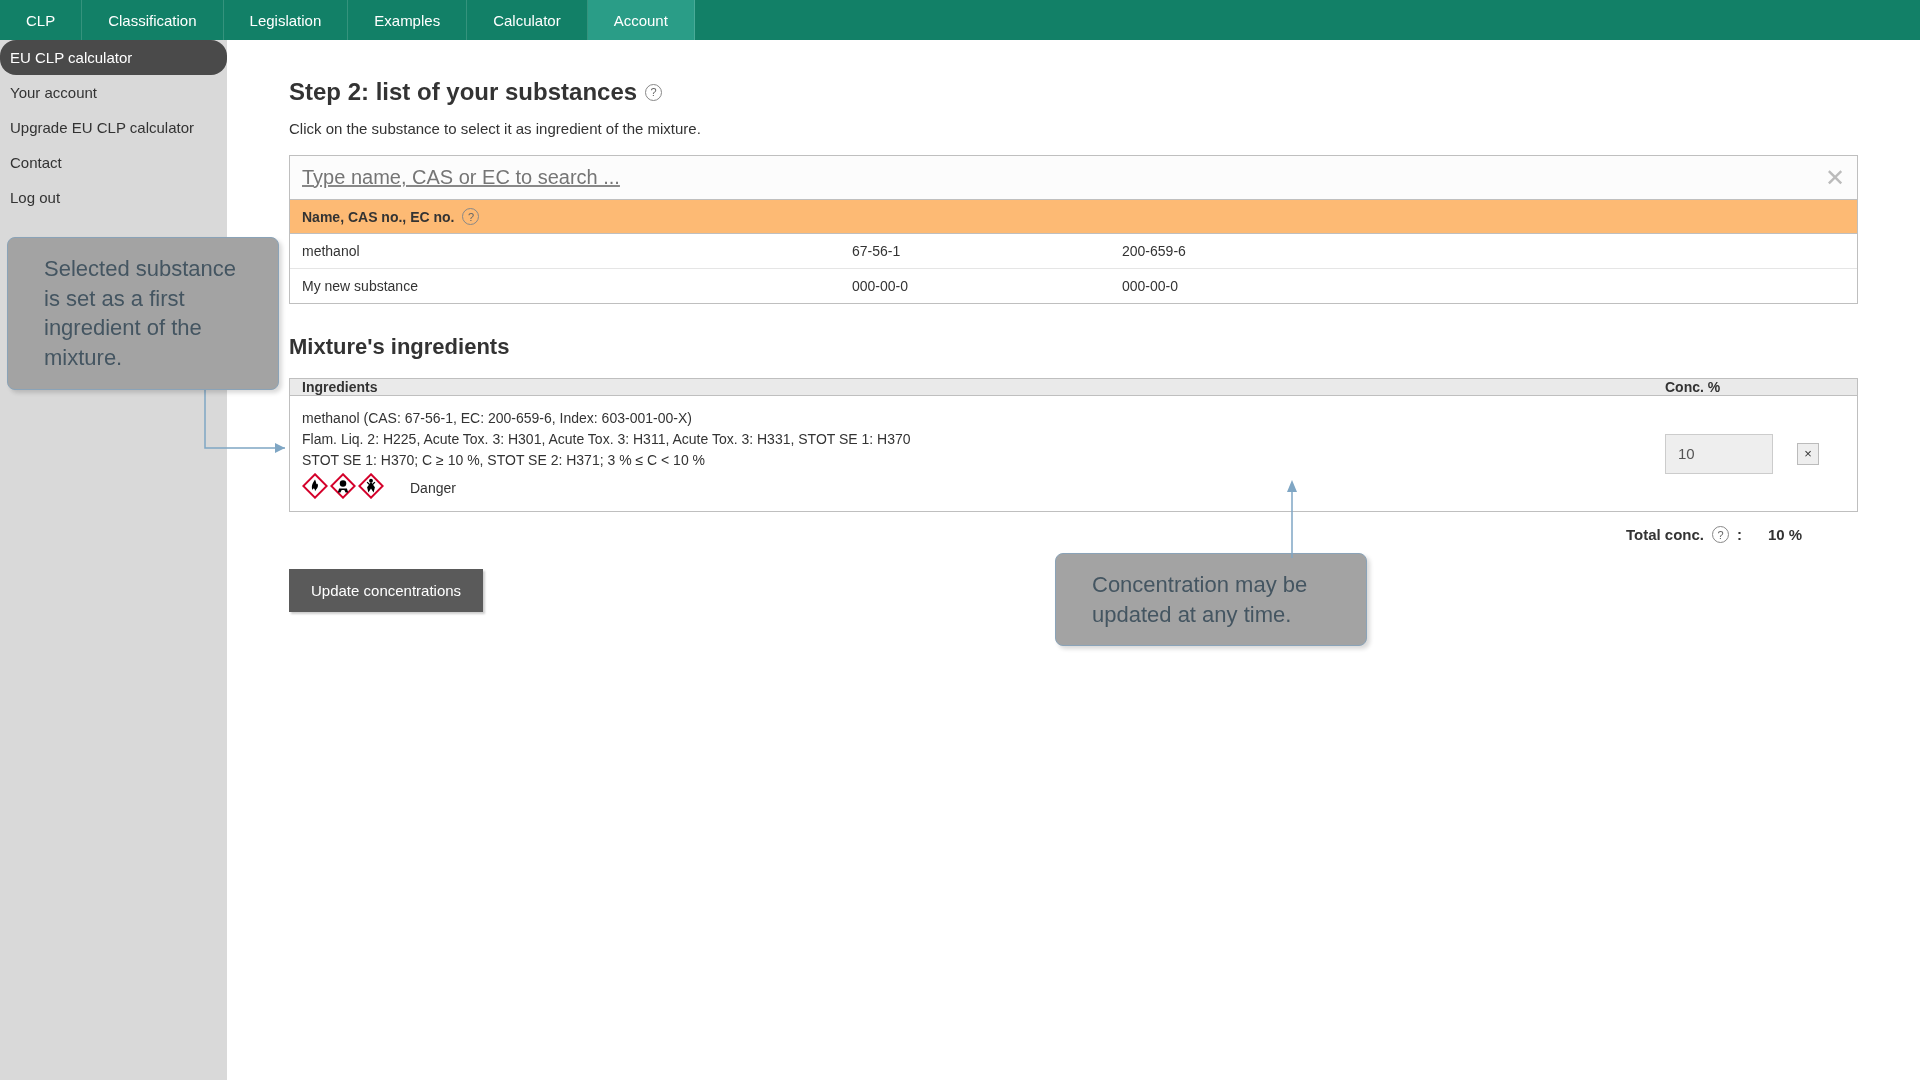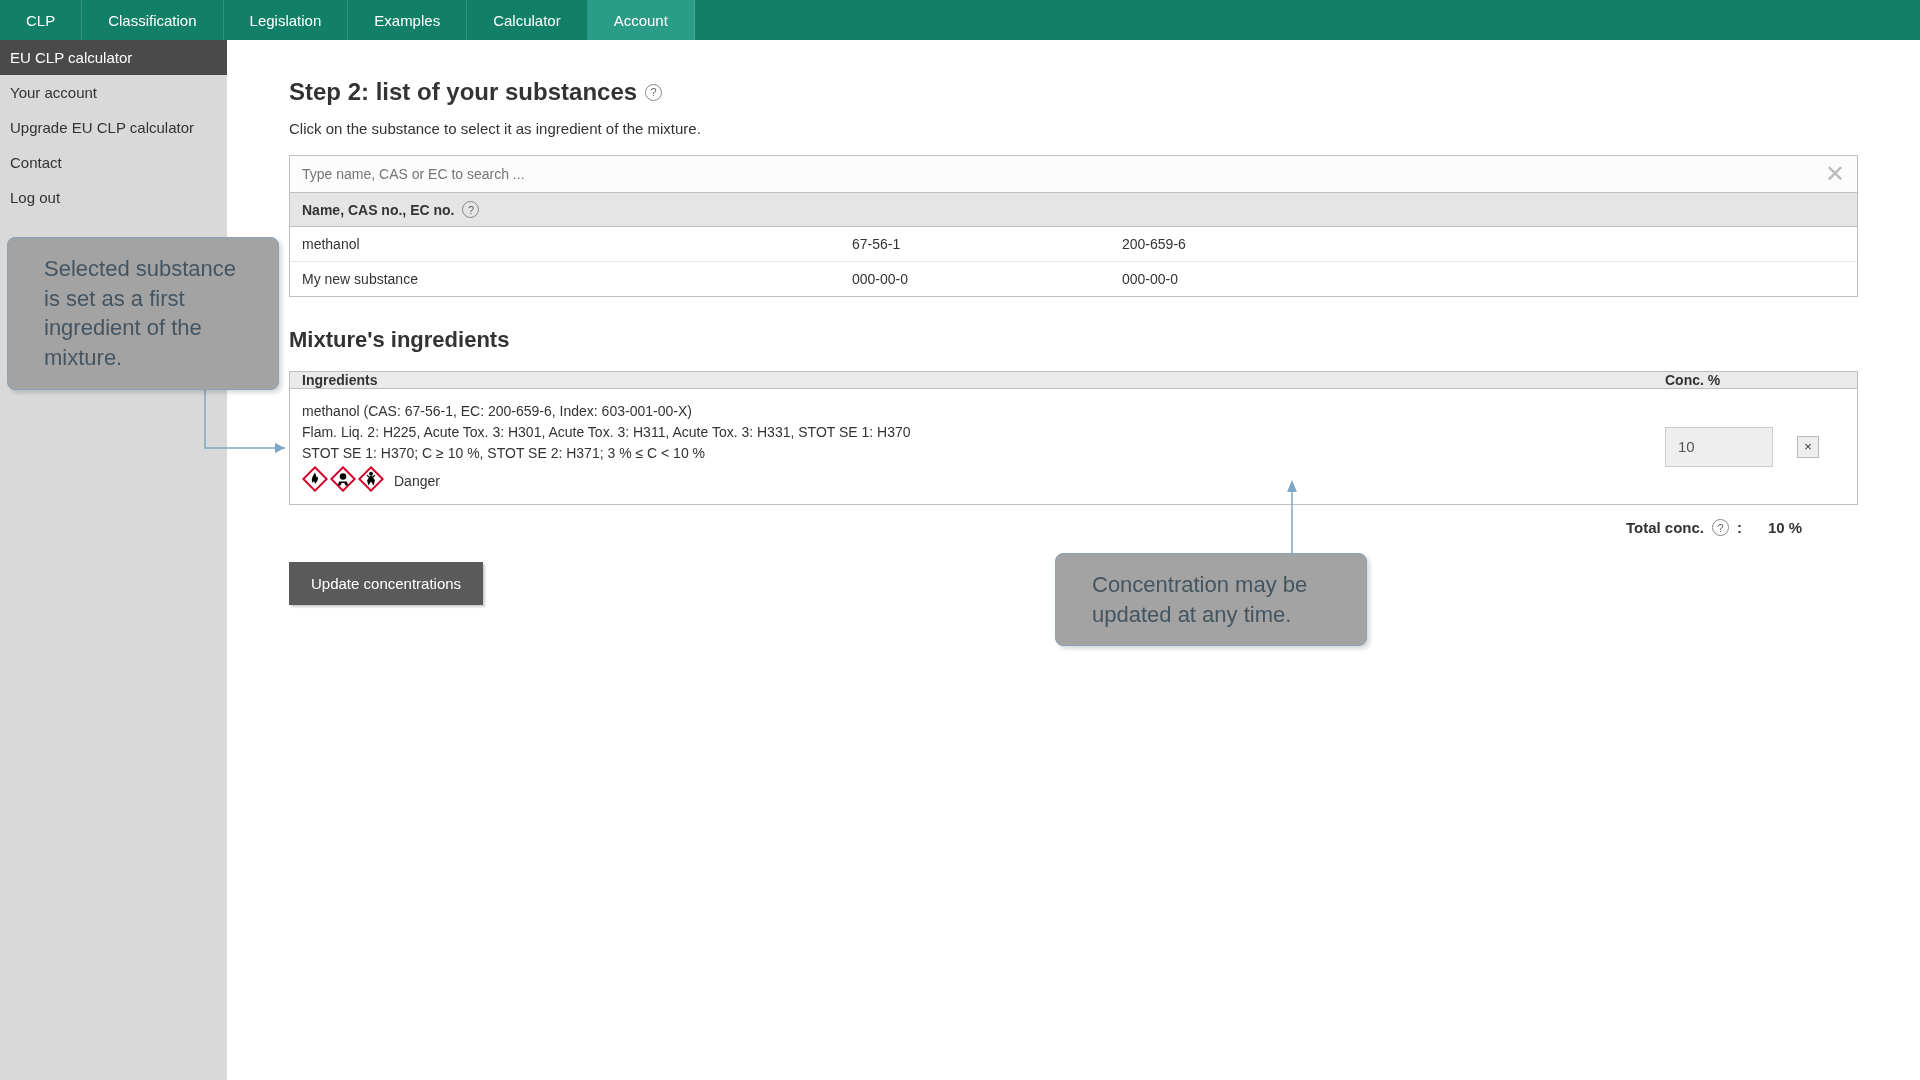--- a/index.html
+++ b/index.html
@@ -5,52 +5,52 @@
   * { box-sizing: border-box; margin: 0; padding: 0; }
   body { font-family: "Segoe UI", Arial, sans-serif; font-size: 14px; color: #333; background: #fff; width: 1920px; height: 1080px; overflow: hidden; position: relative; }
   
   .topnav { background: #128067; height: 40px; display: flex; align-items: stretch; }
   .topnav-item { padding: 8px 26px; display: flex; align-items: center; color: #fff; font-size: 15px; border-right: 1px solid rgba(255,255,255,0.15); cursor: pointer; }
   .topnav-item.active { background: #2a9d87; }
   
   .layout { display: flex; height: calc(100% - 40px); }
   
   .sidebar { width: 227px; background: #d9d9d9; flex-shrink: 0; }
-  .sidebar-header { background: #4a4a4a; color: #fff; padding: 9px 10px; font-size: 15px; }
+  .sidebar-header { background: #4a4a4a; color: #fff; padding: 9px 10px; font-size: 15px; border-radius: 16px; }
   .sidebar-item { padding: 9px 10px; font-size: 15px; color: #333; cursor: pointer; }
   
   .main { flex: 1; padding: 38px 62px 40px 62px; background: #fff; overflow: auto; position: relative; }
   
   .page-title { font-size: 24px; font-weight: 600; color: #333; display: flex; align-items: center; gap: 8px; margin-bottom: 14px; }
   .help-icon { display: inline-flex; align-items: center; justify-content: center; width: 17px; height: 17px; border: 1px solid #888; border-radius: 50%; font-size: 11px; color: #666; font-weight: normal; cursor: pointer; }
   .subtitle { font-size: 15px; color: #333; margin-bottom: 18px; }
   
   .panel { border: 1px solid #bfbfbf; margin-bottom: 30px; }
   .search-row { display: flex; align-items: center; background: #fcfcfc; border-bottom: 1px solid #bfbfbf; }
-  .search-row input { flex: 1; border: none; padding: 10px 12px; font-size: 14px; background: transparent; outline: none; color: #888; }
+  .search-row input { flex: 1; border: none; padding: 10px 12px; font-size: 20px; background: transparent; outline: none; color: #888; text-decoration: underline; }
   .clear-x { color: #bbb; font-size: 24px; padding: 0 12px; cursor: pointer; font-weight: 300; }
-  .panel-header { background: #e5e5e5; border-bottom: 1px solid #bfbfbf; padding: 8px 12px; font-weight: 600; display: flex; align-items: center; gap: 8px; }
+  .panel-header { background: #fdba74; border-bottom: 1px solid #bfbfbf; padding: 8px 12px; font-weight: 600; display: flex; align-items: center; gap: 8px; }
   .sub-row { display: flex; padding: 9px 12px; border-bottom: 1px solid #e5e5e5; cursor: pointer; }
   .sub-row:last-child { border-bottom: none; }
   .col-name { flex: 0 0 550px; }
   .col-cas { flex: 0 0 270px; }
   .col-ec { flex: 1; }
   
   .section-title { font-size: 22px; font-weight: 600; margin-bottom: 18px; color: #333; }
   
   .ing-panel { border: 1px solid #bfbfbf; }
   .ing-header { background: #eaeaea; border-bottom: 1px solid #bfbfbf; display: flex; padding: 0 12px; font-weight: 600; }
   .ing-h-left { flex: 1; }
   .ing-h-right { width: 180px; }
   .ing-row { display: flex; padding: 12px; align-items: center; }
   .ing-info { flex: 1; line-height: 1.5; }
   .ing-info .title-line { color: #333; }
   .ing-info .hazard-line { color: #333; font-size: 14px; }
   .ing-info .pictos { display: flex; align-items: flex-end; gap: 2px; margin-top: 2px; }
-  .signal { margin-left: 8px; font-size: 14px; }
+  .signal { margin-left: 24px; font-size: 14px; }
   .ing-right { display: flex; align-items: center; gap: 24px; width: 180px; }
   .conc-input { width: 108px; height: 40px; border: 1px solid #ccc; background: #eeeeee; padding: 0 12px; font-size: 15px; color: #555; }
   .remove-btn { width: 22px; height: 22px; border: 1px solid #bbb; background: #eee; font-size: 13px; cursor: pointer; display:flex; align-items:center; justify-content:center; }
   
   .total-row { text-align: right; padding: 14px 40px 0 0; font-size: 15px; font-weight: 600; display:flex; justify-content:flex-end; align-items:center; gap: 8px; }
   .total-row .help-icon { font-weight: normal; }
   .total-val { margin-left: 18px; width: 50px; text-align: left; }
   
   .update-btn { margin-top: 26px; background: #5a5a5a; color: #fff; border: none; padding: 13px 22px; font-size: 15px; cursor: pointer; box-shadow: 2px 2px 2px rgba(0,0,0,0.2); }
   

